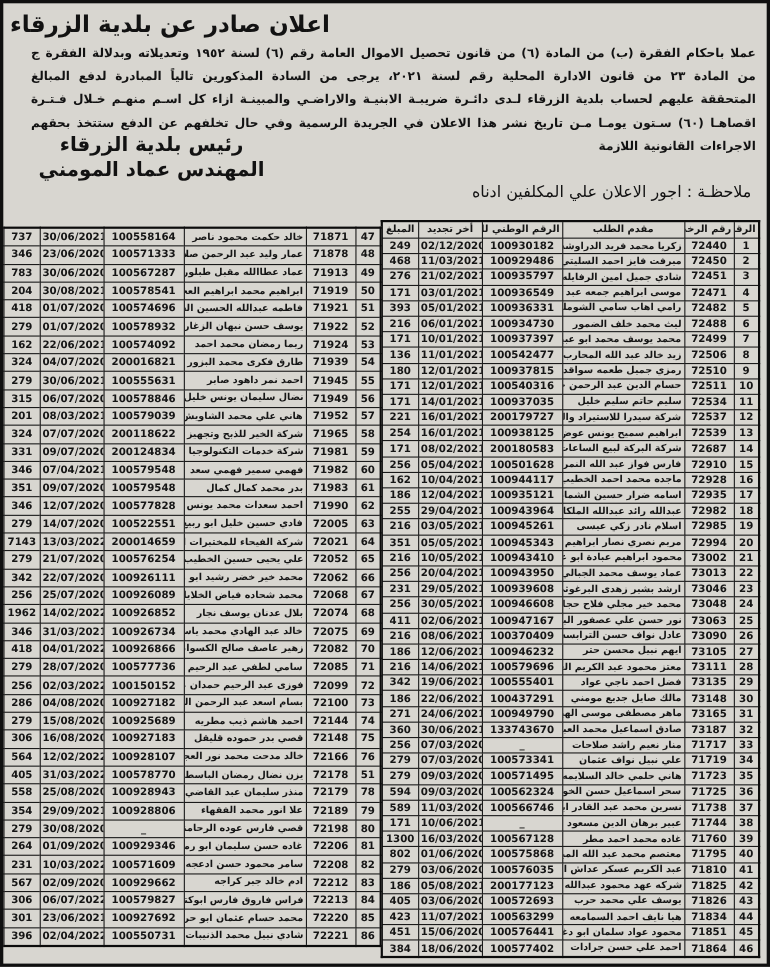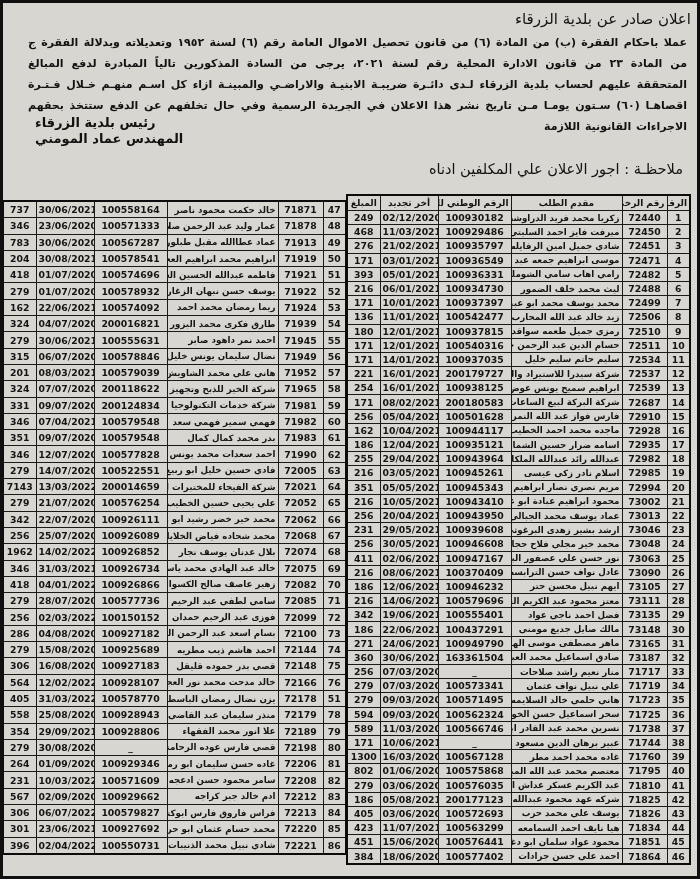--- a/index.html
+++ b/index.html
@@ -3,35 +3,35 @@
 <meta charset="utf-8">
 <style>
   html,body{margin:0;padding:0;background:#c9c7c2;}
   body{width:700px;height:879px;font-family:"DejaVu Sans",sans-serif;color:#121212;}
   .page{
     box-sizing:border-box;width:700px;height:879px;
     background:#d8d6d0;border:3px solid #101010;outline:1px solid #8a8883;
     padding:4px 6px;direction:rtl;overflow:hidden;
   }
   .title{
-    text-align:right;font-size:15px;font-weight:normal;
+    text-align:left;font-size:21px;font-weight:bold;
     padding:3px 0 4px 0;letter-spacing:-0.5px;
   }
   .body-text{
     font-size:11px;font-weight:bold;text-align:justify;
     line-height:21px;padding:0 4px;word-spacing:1px;margin-left:15px;
   }
   .mid{position:relative;height:54px;}
   .note{
     position:absolute;right:8px;top:24px;
     font-size:14.5px;font-weight:normal;
   }
   .signature{
     position:absolute;left:26px;top:-22px;
-    font-size:13px;font-weight:bold;text-align:left;line-height:1.25;
+    font-size:18px;font-weight:bold;text-align:center;line-height:1.25;
   }
   .tables{display:flex;gap:6px;margin-top:3px;align-items:flex-start;}
   .tcol{flex:1;min-width:0;}
   .tcol.left{margin-top:6px;}
   table.tbl{
     border-collapse:collapse;width:100%;table-layout:fixed;
     border:2px solid #0c0c0c;background:#d8d6d0;
   }
   .tbl th,.tbl td{
     border:1px solid #1a1a1a;font-weight:bold;text-align:center;
@@ -334,21 +334,21 @@
               <td>73165</td>
               <td class="name-cell">ماهر مصطفى موسى الهياب</td>
               <td class="nat-cell">100949790</td>
               <td class="date-cell">24/06/2021</td>
               <td>271</td>
             </tr>
             <tr>
               <td>32</td>
               <td>73187</td>
               <td class="name-cell">صادق اسماعيل محمد العبدالات</td>
-              <td class="nat-cell">163361504</td>
+              <td class="nat-cell">133743670</td>
               <td class="date-cell">30/06/2021</td>
               <td>360</td>
             </tr>
             <tr>
               <td>33</td>
               <td>71717</td>
               <td class="name-cell">منار نعيم راشد صلاحات</td>
               <td class="nat-cell">_</td>
               <td class="date-cell">07/03/2020</td>
               <td>256</td>

